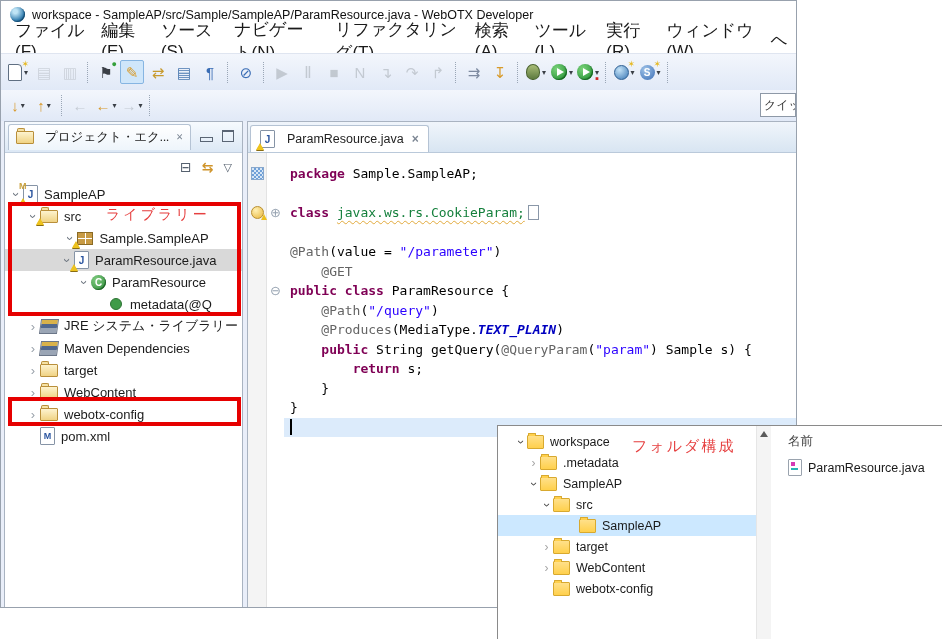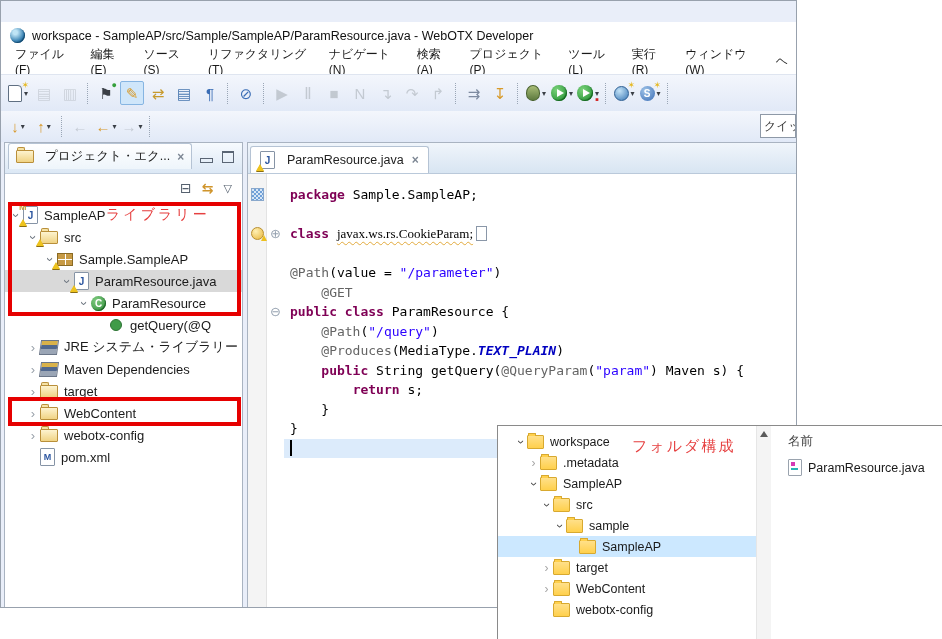--- a/index.html
+++ b/index.html
@@ -3,25 +3,25 @@
 <meta charset="utf-8">
 <style>
   html,body{margin:0;padding:0;background:#fff;}
   body{width:942px;height:639px;position:relative;overflow:hidden;
        font-family:"Liberation Sans","DejaVu Sans",sans-serif;-webkit-font-smoothing:antialiased;}
   #canvas{position:absolute;inset:0;}
 
   
   #eclipse{position:absolute;left:0;top:0;width:797px;height:608px;background:#e9eef9;
            border:1px solid #98a1ad;box-sizing:border-box;overflow:hidden;}
-  .titlebar{height:27px;background:#fff;display:flex;align-items:center;padding-left:9px;gap:7px;margin-top:21px;}
+  .titlebar{height:27px;background:#fff;display:flex;align-items:center;padding-left:9px;gap:7px;}
   .title-globe{width:15px;height:15px;border-radius:50%;
      background:radial-gradient(circle at 35% 30%,#bfe4f5 15%,#3d85b5 60%,#1d5f8d);box-shadow:inset -1px -1px 1px #134a70;}
   .title-text{font-size:12.5px;color:#111;}
-  .menubar{height:25px;background:#fff;display:flex;align-items:center;padding-left:6px;font-size:12px;color:#1a1a1a;}
+  .menubar{height:25px;background:#fff;display:flex;align-items:center;padding-left:6px;font-size:17px;color:#1a1a1a;}
   .mitem{padding:3px 8px;cursor:default;}
   .mitem u{text-decoration:underline;}
 
   .toolbar{background:linear-gradient(#f3f6fc,#e1e9f7);display:flex;align-items:center;padding-left:4px;position:relative;}
   .tb1{height:36px;border-top:1px solid #dfe5f0;}
   .tb2{height:31px;}
   .sep{width:1px;height:21px;border-left:1px dotted #9aa6b6;margin:0 4px;}
   .tbi{position:relative;min-width:22px;height:22px;display:inline-flex;align-items:center;justify-content:center;margin:0 1px;border:1px solid transparent;border-radius:2px;}
   .tbi .glyph{font-size:15px;line-height:1;}
   .tbi.act{background:#cfe6fa;border-color:#86b5e2;}
@@ -35,21 +35,21 @@
   .c-run::after{content:"";position:absolute;left:6px;top:4px;border-left:7px solid #fff;border-top:4px solid transparent;border-bottom:4px solid transparent;}
   .c-bug{width:12px;height:14px;border-radius:50% 50% 46% 46%;background:linear-gradient(#a9bd77,#5d7a3f);border:1px solid #49622f;}
   .c-globe{width:15px;height:15px;border-radius:50%;background:radial-gradient(circle at 35% 30%,#c4e3f7,#3a77b5);border:1px solid #2d5f93;box-sizing:border-box;}
   .c-s{width:15px;height:15px;border-radius:50%;background:radial-gradient(circle at 35% 30%,#9fc3e8,#3a6db5);color:#fff;font-size:10px;font-weight:bold;display:flex;align-items:center;justify-content:center;}
   .quick-access{position:absolute;right:0;top:3px;width:31px;height:22px;background:#fff;border:1px solid #8e99a7;
      font-size:12px;color:#333;line-height:22px;padding-left:3px;overflow:hidden;white-space:nowrap;}
 
   
   .content{display:flex;height:487px;}
   .explorer{width:239px;margin-left:3px;margin-right:4px;background:#fff;border:1px solid #a9b3c1;box-sizing:border-box;display:flex;flex-direction:column;}
-  .ptabbar{height:30px;background:linear-gradient(#f6fafe,#dce8f5);border-bottom:1px solid #c2cfdf;display:flex;align-items:flex-start;position:relative;}
+  .ptabbar{height:30px;background:linear-gradient(#f6fafe,#dce8f5);border-bottom:1px solid #c2cfdf;display:flex;align-items:center;position:relative;font-family:Liberation Serif, serif;}
   .ptab{margin-left:3px;height:25px;display:inline-flex;align-items:center;gap:5px;background:linear-gradient(#fff,#eef5fb);
         border:1px solid #b5c3d4;border-bottom:none;border-radius:3px 3px 0 0;padding:0 7px;font-size:12.5px;color:#222;max-width:170px;}
   .ptab .lbl{white-space:nowrap;overflow:hidden;}
   .tclose{color:#7d8794;font-size:12px;font-weight:bold;margin-left:2px;}
   .winctl{position:absolute;right:8px;top:8px;display:flex;align-items:center;gap:9px;}
   .minico{width:11px;height:3px;border:1px solid #5a6574;margin-top:6px;}
   .maxico{width:10px;height:9px;border:1px solid #5a6574;border-top-width:2px;}
   .ptools{height:28px;display:flex;align-items:center;justify-content:flex-end;gap:10px;padding-right:10px;background:#fff;}
   .pt{font-size:14px;color:#55606e;line-height:1;}
   .pt.gold{color:#d0952c;font-weight:bold;}
@@ -85,21 +85,21 @@
   .rcell,.fcell,.code-line{height:19.5px;display:flex;align-items:center;}
   .fcell{justify-content:center;color:#98a4b2;font-size:13px;}
   .code-line{white-space:pre;padding-left:6px;}
   .code-line.current{background:#dcebfb;}
   .caret{display:inline-block;width:2px;height:16px;background:#000;}
   .kw{color:#7f0055;font-weight:bold;}
   .pl{color:#000;}
   .str{color:#2a00ff;}
   .ann{color:#646464;}
   .static{color:#0000c0;font-weight:bold;font-style:italic;}
-  .wavy{color:#000000;text-decoration:underline wavy #e2aa3c;text-decoration-thickness:1px;text-underline-offset:3px;font-family:Liberation Serif, serif;}
+  .wavy{color:#15803d;text-decoration:underline wavy #e2aa3c;text-decoration-thickness:1px;text-underline-offset:3px;}
   .foldbox{display:inline-block;width:9px;height:13px;border:1px solid #8a97a8;margin-left:3px;}
   .checker{width:13px;height:13px;margin:0 auto;border:1px solid #89a8cc;box-sizing:border-box;
     background-image:linear-gradient(45deg,#6fa0d8 25%,transparent 25%,transparent 75%,#6fa0d8 75%),
                      linear-gradient(45deg,#6fa0d8 25%,#d7e6f5 25%,#d7e6f5 75%,#6fa0d8 75%);
     background-size:4px 4px;background-position:0 0,2px 2px;}
   .bulb{width:11px;height:11px;margin:0 auto;border-radius:50%;background:radial-gradient(circle at 35% 30%,#fff0b4,#e8b63c);border:1px solid #b98f2f;position:relative;}
   .bulb::after{content:"";position:absolute;right:-4px;bottom:-2px;border-left:3px solid transparent;border-right:3px solid transparent;border-bottom:6px solid #edc01e;}
 
   
   #folderwin{position:absolute;left:497px;top:425px;width:445px;height:214px;background:#fff;
@@ -136,24 +136,23 @@
 
   <div id="eclipse">
     <div class="titlebar">
       <span class="title-globe"></span>
       <span class="title-text">workspace - SampleAP/src/Sample/SampleAP/ParamResource.java - WebOTX Developer</span>
     </div>
     <div class="menubar" id="menubar">
         <span class="mitem">ファイル(<u>F</u>)</span>
         <span class="mitem">編集(<u>E</u>)</span>
         <span class="mitem">ソース(<u>S</u>)</span>
+        <span class="mitem">ナビゲート(<u>N</u>)</span>
         <span class="mitem">リファクタリング(<u>T</u>)</span>
-        <span class="mitem">ナビゲート(<u>N</u>)</span>
         <span class="mitem">検索(<u>A</u>)</span>
-        <span class="mitem">プロジェクト(<u>P</u>)</span>
         <span class="mitem">ツール(<u>L</u>)</span>
         <span class="mitem">実行(<u>R</u>)</span>
         <span class="mitem">ウィンドウ(<u>W</u>)</span>
         <span class="mitem">ヘ</span>
       </div>
     <div class="toolbar tb1" id="toolbar1">
         <span class="tbi">
           <span class="c-newdoc"></span>
           <span class="badge tr" style="color: rgb(230, 184, 32);">✶</span>
           <span class="dd">▾</span>
@@ -302,21 +301,21 @@
             </div>
             <div class="tree-row" style="padding-left: 21px;">
               <span class="chev exp">›</span>
               <span class="ticon">
                 <span class="e-folder">
                   <i class="warn"></i>
                 </span>
               </span>
               <span>src</span>
             </div>
-            <div class="tree-row" style="padding-left: 38px;">
+            <div class="tree-row" style="padding-left: 25px; justify-content: center;">
               <span class="chev exp">›</span>
               <span class="ticon">
                 <span class="i-pkg">
                   <i class="warn"></i>
                 </span>
               </span>
               <span>Sample.SampleAP</span>
             </div>
             <div class="tree-row selected" style="padding-left: 55px;">
               <span class="chev exp">›</span>
@@ -333,21 +332,21 @@
               <span class="ticon">
                 <span class="i-class">C</span>
               </span>
               <span>ParamResource</span>
             </div>
             <div class="tree-row" style="padding-left: 89px;">
               <span class="chev none">›</span>
               <span class="ticon">
                 <span class="i-method"></span>
               </span>
-              <span>getQuery(@Q</span>
+              <span>metadata(@Q</span>
             </div>
             <div class="tree-row" style="padding-left: 21px;">
               <span class="chev col">›</span>
               <span class="ticon">
                 <span class="i-lib"></span>
               </span>
               <span>JRE システム・ライブラリー [Jav</span>
             </div>
             <div class="tree-row" style="padding-left: 21px;">
               <span class="chev col">›</span>
@@ -442,21 +441,21 @@
           <div class="codecol" id="code">
               <div class="code-line"><span class="kw">package </span><span class="pl">Sample.SampleAP;</span></div>
               <div class="code-line"></div>
               <div class="code-line"><span class="kw">class </span><span class="wavy">javax.ws.rs.CookieParam;</span><span class="foldbox"></span></div>
               <div class="code-line"></div>
               <div class="code-line"><span class="ann">@Path</span><span class="pl">(value = </span><span class="str">"/parameter"</span><span class="pl">)</span></div>
               <div class="code-line"><span class="pl">    </span><span class="ann">@GET</span></div>
               <div class="code-line"><span class="kw">public class </span><span class="pl">ParamResource {</span></div>
               <div class="code-line"><span class="pl">    </span><span class="ann">@Path</span><span class="pl">(</span><span class="str">"/query"</span><span class="pl">)</span></div>
               <div class="code-line"><span class="pl">    </span><span class="ann">@Produces</span><span class="pl">(MediaType.</span><span class="static">TEXT_PLAIN</span><span class="pl">)</span></div>
-              <div class="code-line"><span class="pl">    </span><span class="kw">public </span><span class="pl">String getQuery(</span><span class="ann">@QueryParam</span><span class="pl">(</span><span class="str">"param"</span><span class="pl">) Maven s) {</span></div>
+              <div class="code-line"><span class="pl">    </span><span class="kw">public </span><span class="pl">String getQuery(</span><span class="ann">@QueryParam</span><span class="pl">(</span><span class="str">"param"</span><span class="pl">) Sample s) {</span></div>
               <div class="code-line"><span class="pl">        </span><span class="kw">return </span><span class="pl">s;</span></div>
               <div class="code-line"><span class="pl">    }</span></div>
               <div class="code-line"><span class="pl">}</span></div>
               <div class="code-line current"><span class="caret"></span></div>
             </div>
         </div>
       </div>
     </div>
   </div>
 
@@ -474,25 +473,20 @@
         </div>
         <div class="fw-row" style="padding-left: 29px;">
           <span class="fw-chev exp">›</span>
           <span class="w-folder"></span>
           <span>SampleAP</span>
         </div>
         <div class="fw-row" style="padding-left: 42px;">
           <span class="fw-chev exp">›</span>
           <span class="w-folder"></span>
           <span>src</span>
-        </div>
-        <div class="fw-row" style="padding-left: 55px;">
-          <span class="fw-chev exp">›</span>
-          <span class="w-folder"></span>
-          <span>sample</span>
         </div>
         <div class="fw-row selected" style="padding-left: 68px;">
           <span class="fw-chev none">›</span>
           <span class="w-folder"></span>
           <span>SampleAP</span>
         </div>
         <div class="fw-row" style="padding-left: 42px;">
           <span class="fw-chev ">›</span>
           <span class="w-folder"></span>
           <span>target</span>

